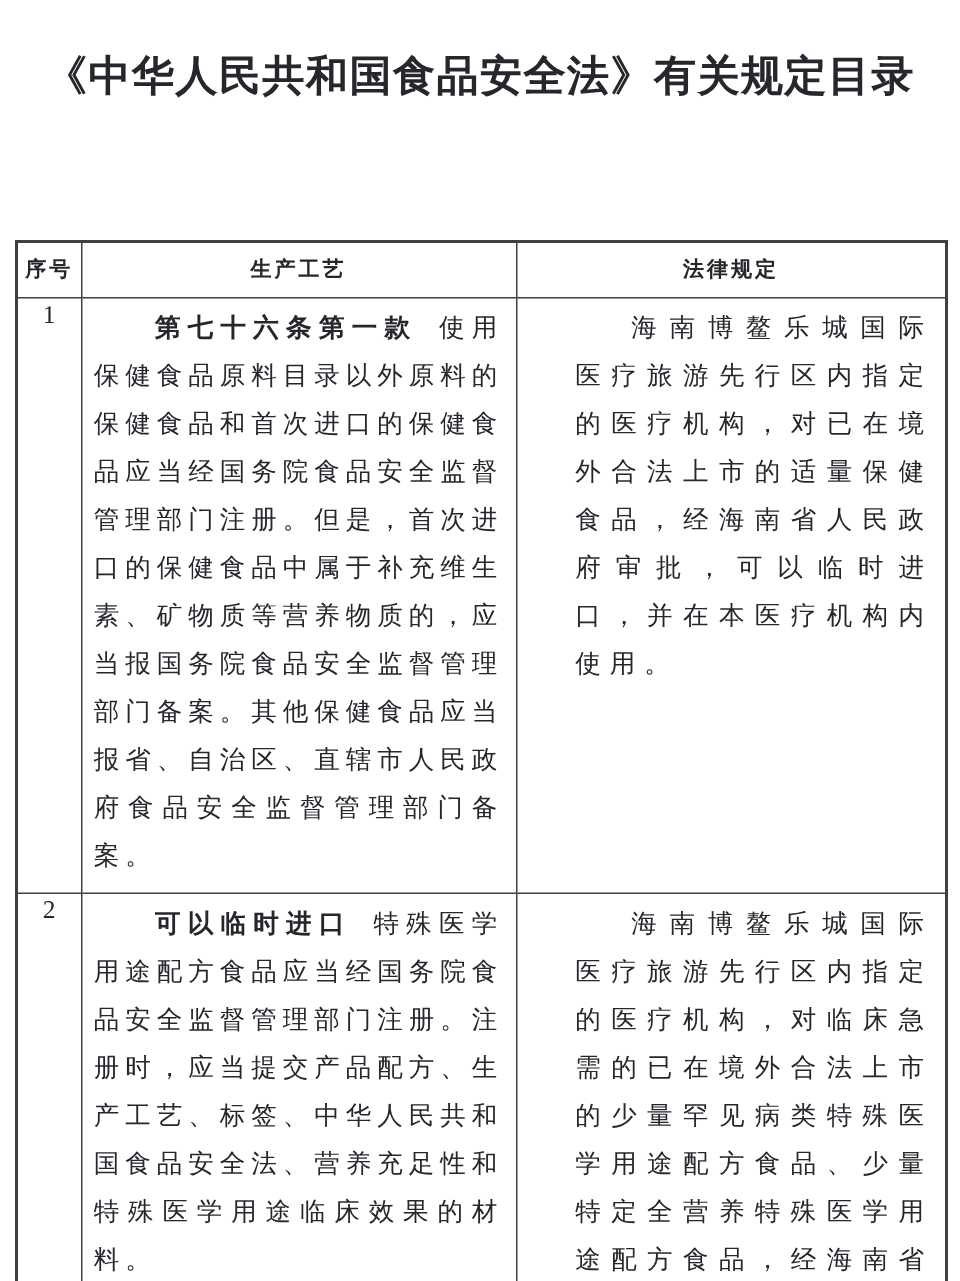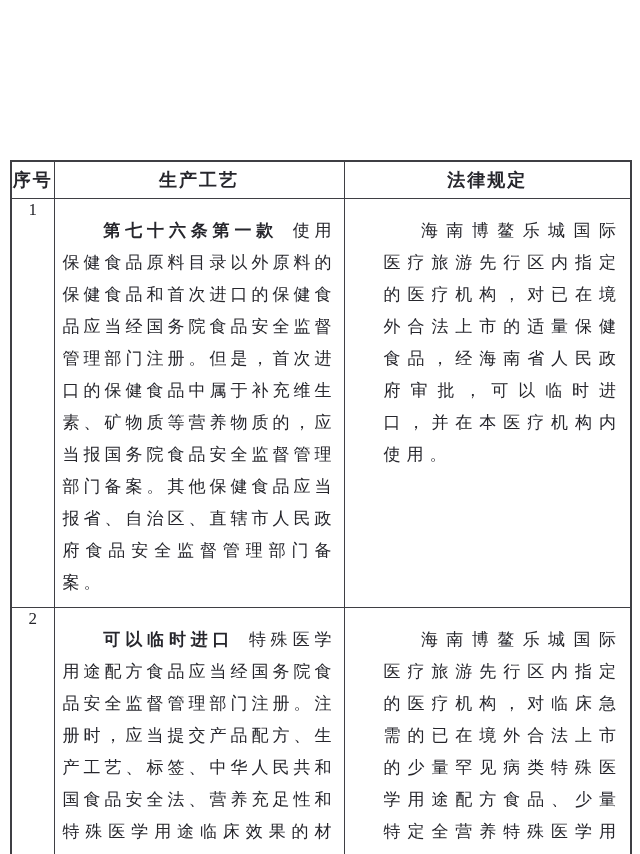--- a/index.html
+++ b/index.html
@@ -35,34 +35,34 @@
   }
   .catalog-table th,.catalog-table td{
     border:1px solid var(--border-color);
     vertical-align:top;
   }
   .col-index{width:43px;}
   .col-law{width:290px;}
   .col-adjust{width:287px;}
   .catalog-table th{
     height:37px;
-    font-size:18px;
+    font-size:14px;
     font-weight:700;
     letter-spacing:2px;
     text-align:center;
     vertical-align:middle;
     padding:0;
   }
   .cell-index{
     text-align:center;
     vertical-align:middle;
     font-size:17px;
   }
   .cell-law,.cell-adjust{
-    padding:16px 8px 8px;
+    padding:4px 8px 8px;
     font-family:Liberation Serif, serif;
   }
   .para{
     margin:0;
     font-size:17px;
     line-height:32px;
     text-align:justify;
     text-justify:inter-ideograph;
   }
   .cell-law .para{
@@ -78,20 +78,21 @@
     font-weight:700;
     margin-right:0.85em;
   }
 </style>
 </head>
 <body>
 
 <main class="page">
 
   <h1 class="doc-title">
+    <span class="title-line">《中华人民共和国食品安全法》有关规定目录</span>
   </h1>
 
   <table class="catalog-table">
     <colgroup>
       <col class="col-index">
       <col class="col-law">
       <col class="col-adjust">
     </colgroup>
     <thead>
       <tr>

